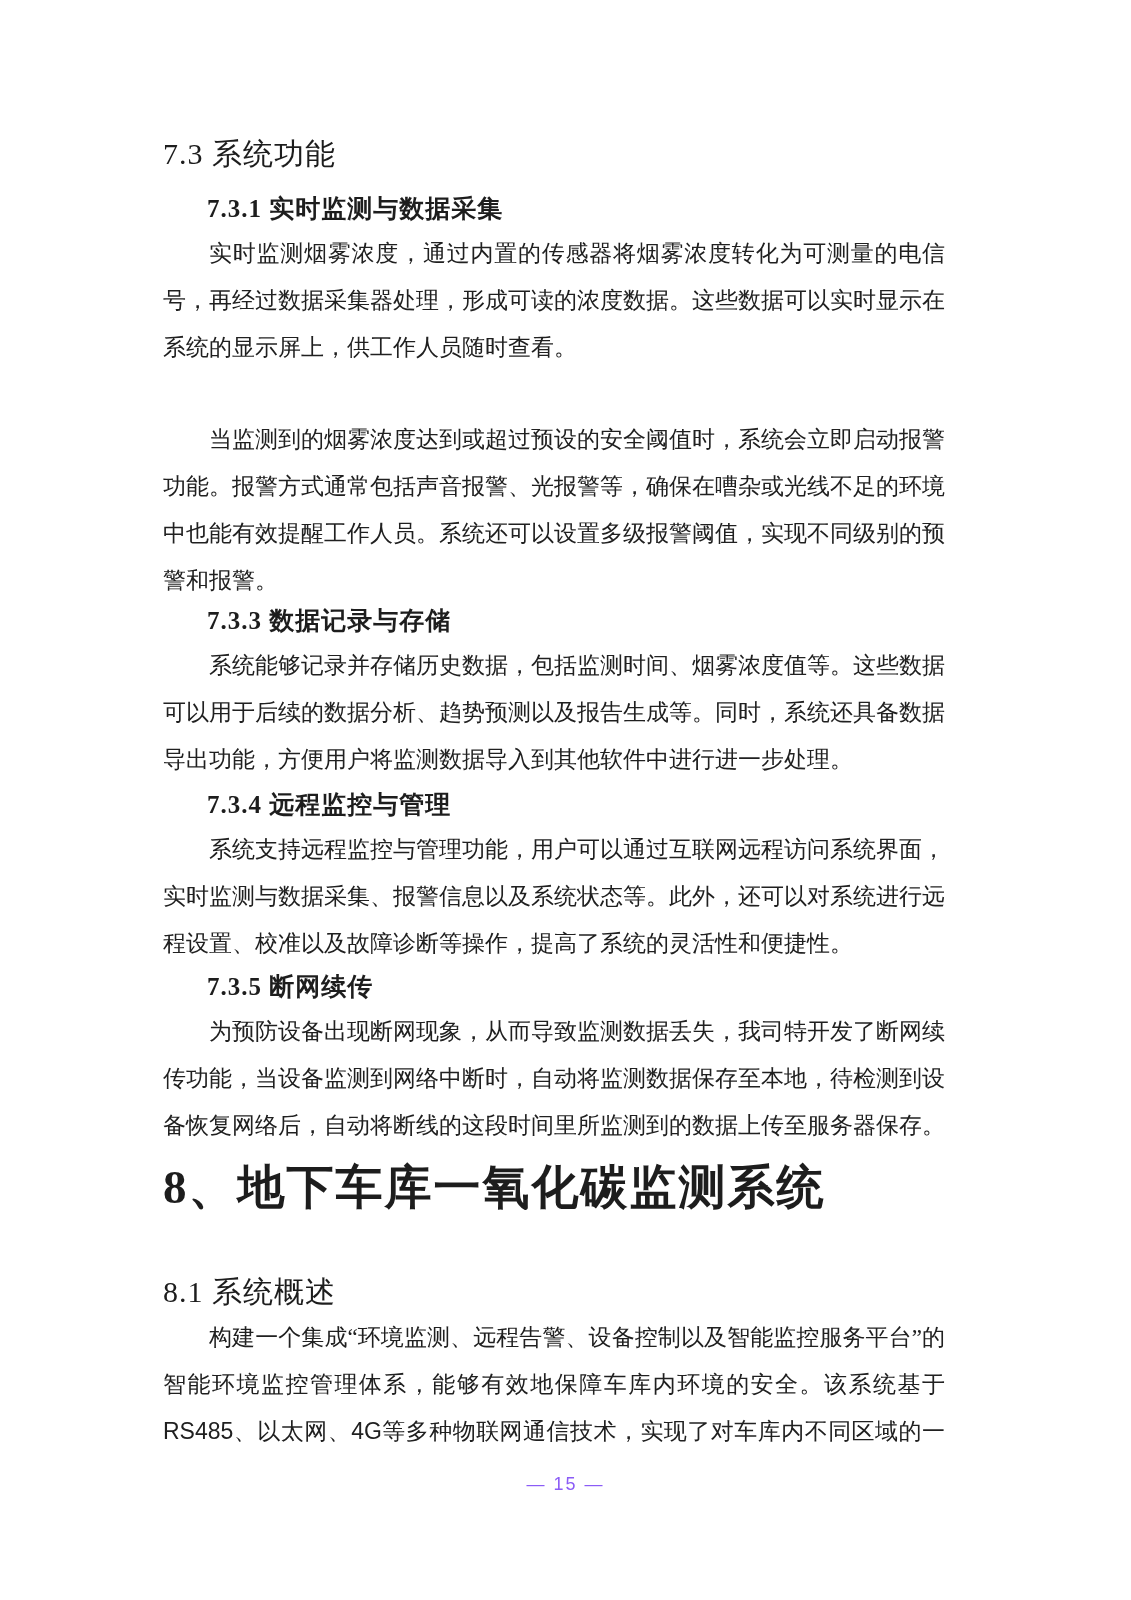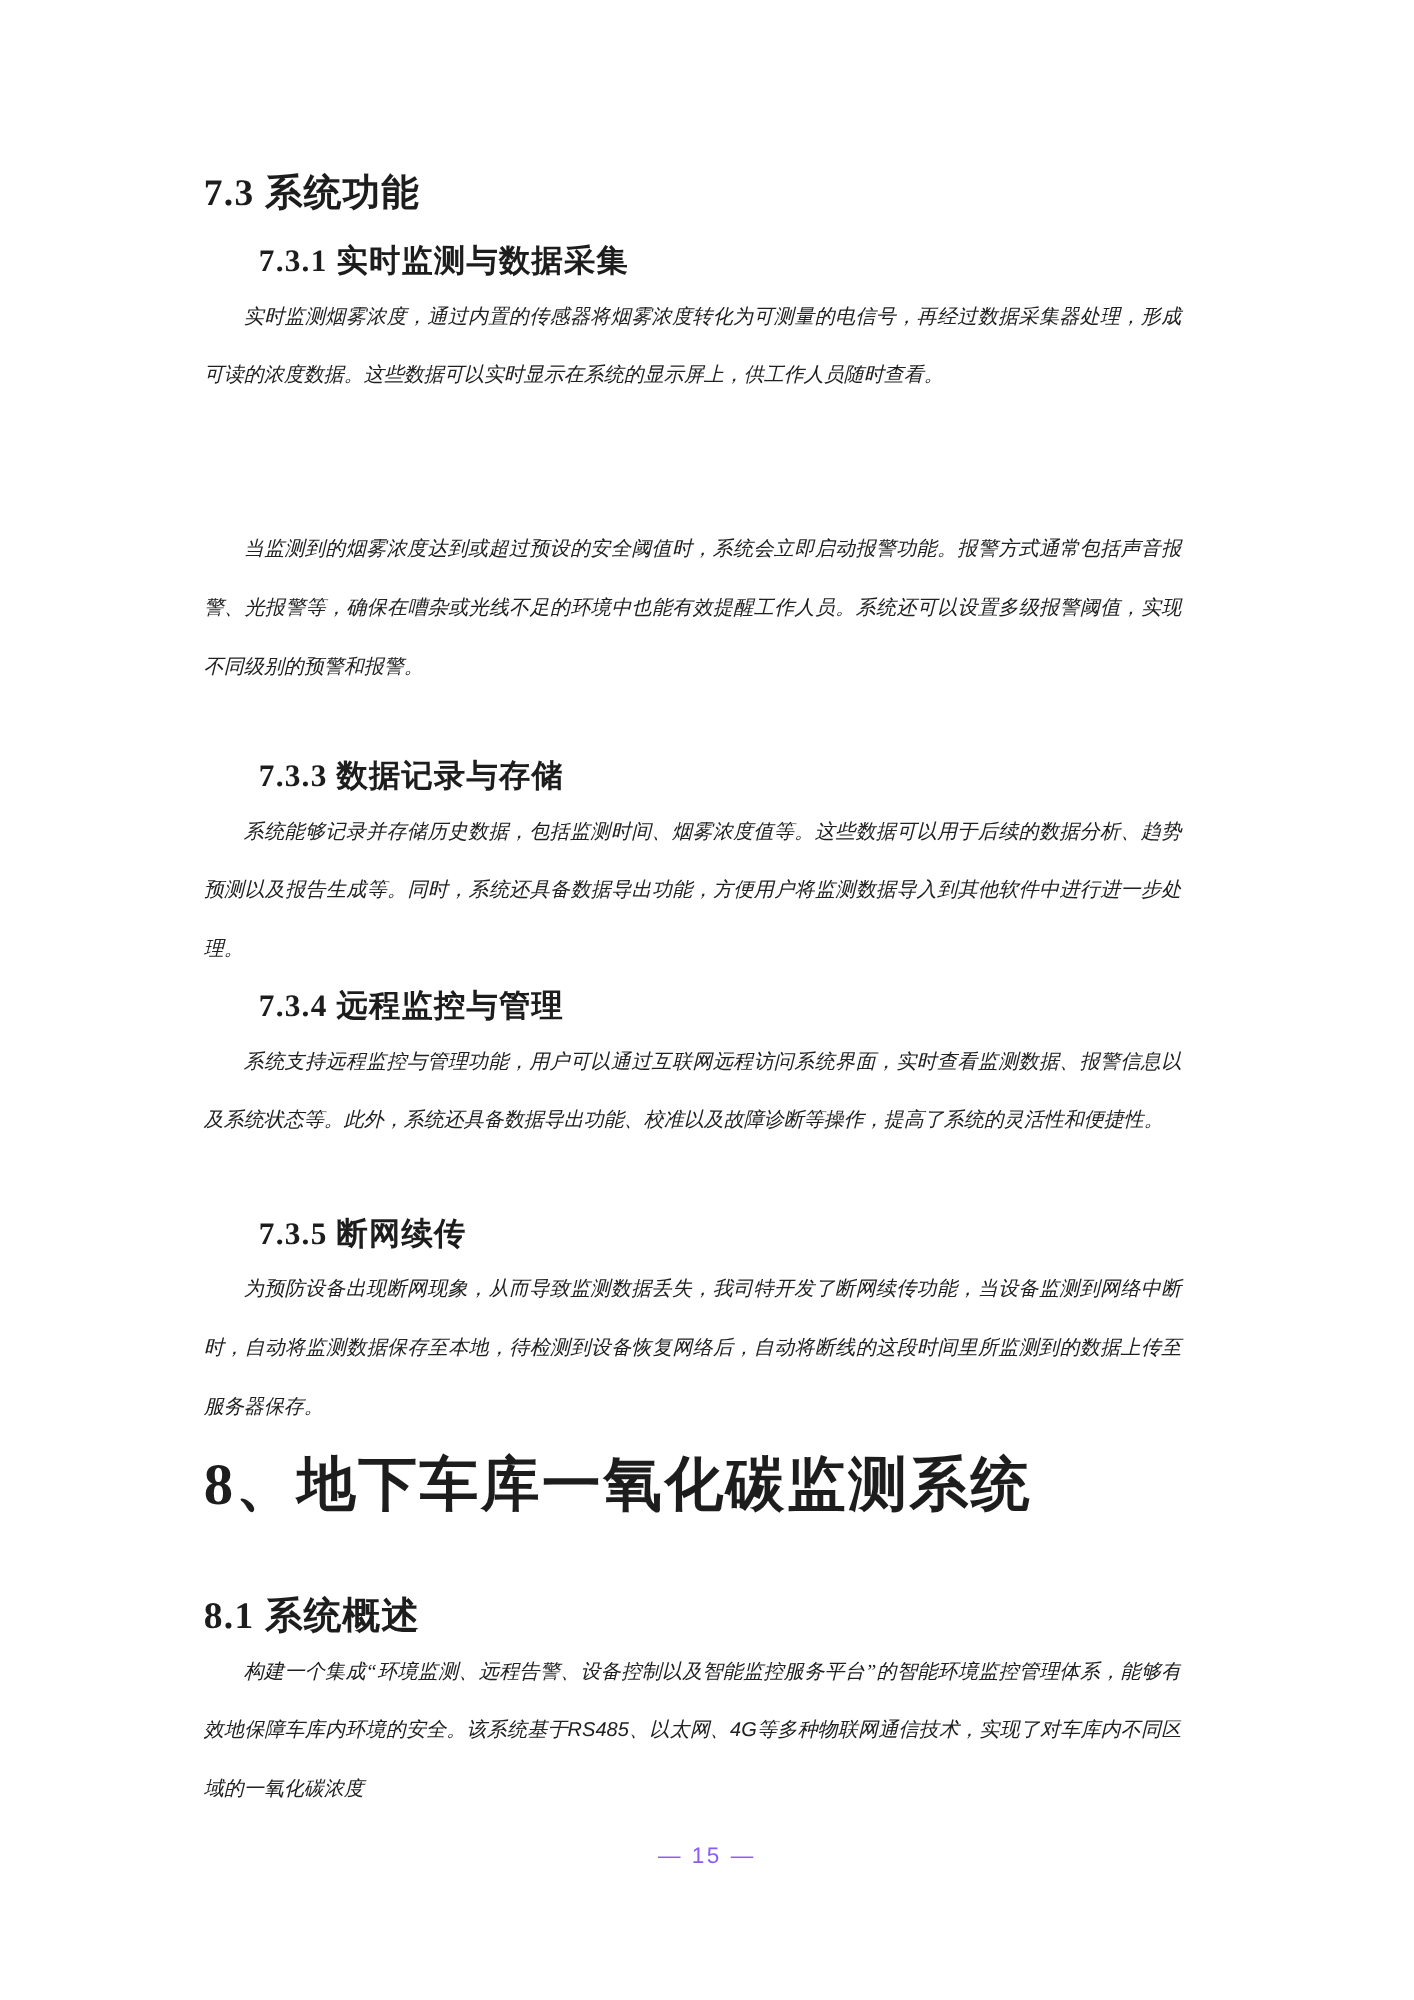--- a/index.html
+++ b/index.html
@@ -15,48 +15,47 @@
     background: #ffffff;
     overflow: hidden;
     font-family: "Liberation Serif", "DejaVu Serif", serif;
     color: #1d1d1d;
   }
   .abs { position: absolute; }
 
   .heading-l2 {
     left: 163px;
     font-size: 30px;
-    font-weight: 700;
+    font-weight: 400;
     letter-spacing: 1px;
     white-space: nowrap;
   }
   .heading-l3 {
     left: 207px;
     font-size: 25px;
     font-weight: 700;
     letter-spacing: 1px;
     white-space: nowrap;
   }
   .heading-l1 {
     left: 163px;
     font-size: 47px;
     font-weight: 700;
     letter-spacing: 2px;
     white-space: nowrap;
   }
   .para {
     left: 163px;
     width: 782px;
-    font-size: 16px;
+    font-size: 23px;
     line-height: 47px;
     text-align: justify;
     text-justify: inter-ideograph;
     text-indent: 2em;
     color: #202020;
-    font-style: italic;
   }
   .para.clip-3 {
     max-height: 141px;
     overflow: hidden;
   }
   .sans {
     font-family: "Liberation Sans", "DejaVu Sans", sans-serif;
     letter-spacing: 0;
   }
   .footer {
@@ -83,21 +82,21 @@
 
 
   <div class="abs para" style="top:416px">当监测到的烟雾浓度达到或超过预设的安全阈值时，系统会立即启动报警功能。报警方式通常包括声音报警、光报警等，确保在嘈杂或光线不足的环境中也能有效提醒工作人员。系统还可以设置多级报警阈值，实现不同级别的预警和报警。</div>
 
   <div class="abs heading-l3" style="top:604px">7.3.3 数据记录与存储</div>
 
   <div class="abs para" style="top:642px">系统能够记录并存储历史数据，包括监测时间、烟雾浓度值等。这些数据可以用于后续的数据分析、趋势预测以及报告生成等。同时，系统还具备数据导出功能，方便用户将监测数据导入到其他软件中进行进一步处理。</div>
 
   <div class="abs heading-l3" style="top:788px">7.3.4 远程监控与管理</div>
 
-  <div class="abs para" style="top:826px">系统支持远程监控与管理功能，用户可以通过互联网远程访问系统界面，实时查看监测数据、报警信息以及系统状态等。此外，系统还具备数据导出功能、校准以及故障诊断等操作，提高了系统的灵活性和便捷性。</div>
+  <div class="abs para" style="top:826px">系统支持远程监控与管理功能，用户可以通过互联网远程访问系统界面，实时监测与数据采集、报警信息以及系统状态等。此外，还可以对系统进行远程设置、校准以及故障诊断等操作，提高了系统的灵活性和便捷性。</div>
 
   <div class="abs heading-l3" style="top:970px">7.3.5 断网续传</div>
 
   <div class="abs para" style="top:1008px">为预防设备出现断网现象，从而导致监测数据丢失，我司特开发了断网续传功能，当设备监测到网络中断时，自动将监测数据保存至本地，待检测到设备恢复网络后，自动将断线的这段时间里所监测到的数据上传至服务器保存。</div>
 
   <div class="abs heading-l1" style="top:1156px">8、地下车库一氧化碳监测系统</div>
 
   <div class="abs heading-l2" style="top:1272px">8.1 系统概述</div>
 
   <div class="abs para clip-3" style="top:1314px"><span>构建一个集成“环境监测、远程告警、设备控制以及智能监控服务平台”的智能环境监控管理体系，能够有效地保障车库内环境的安全。该系统基于</span><span class="sans">RS485</span><span>、以太网、</span><span class="sans">4G</span><span>等多种物联网通信技术，实现了对车库内不同区域的一氧化碳浓度</span></div>

